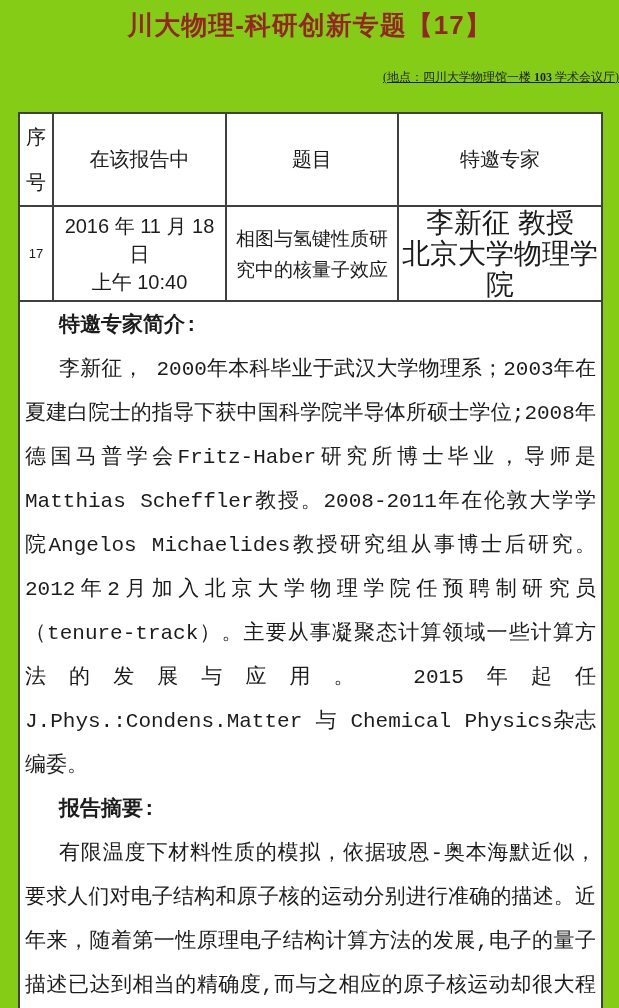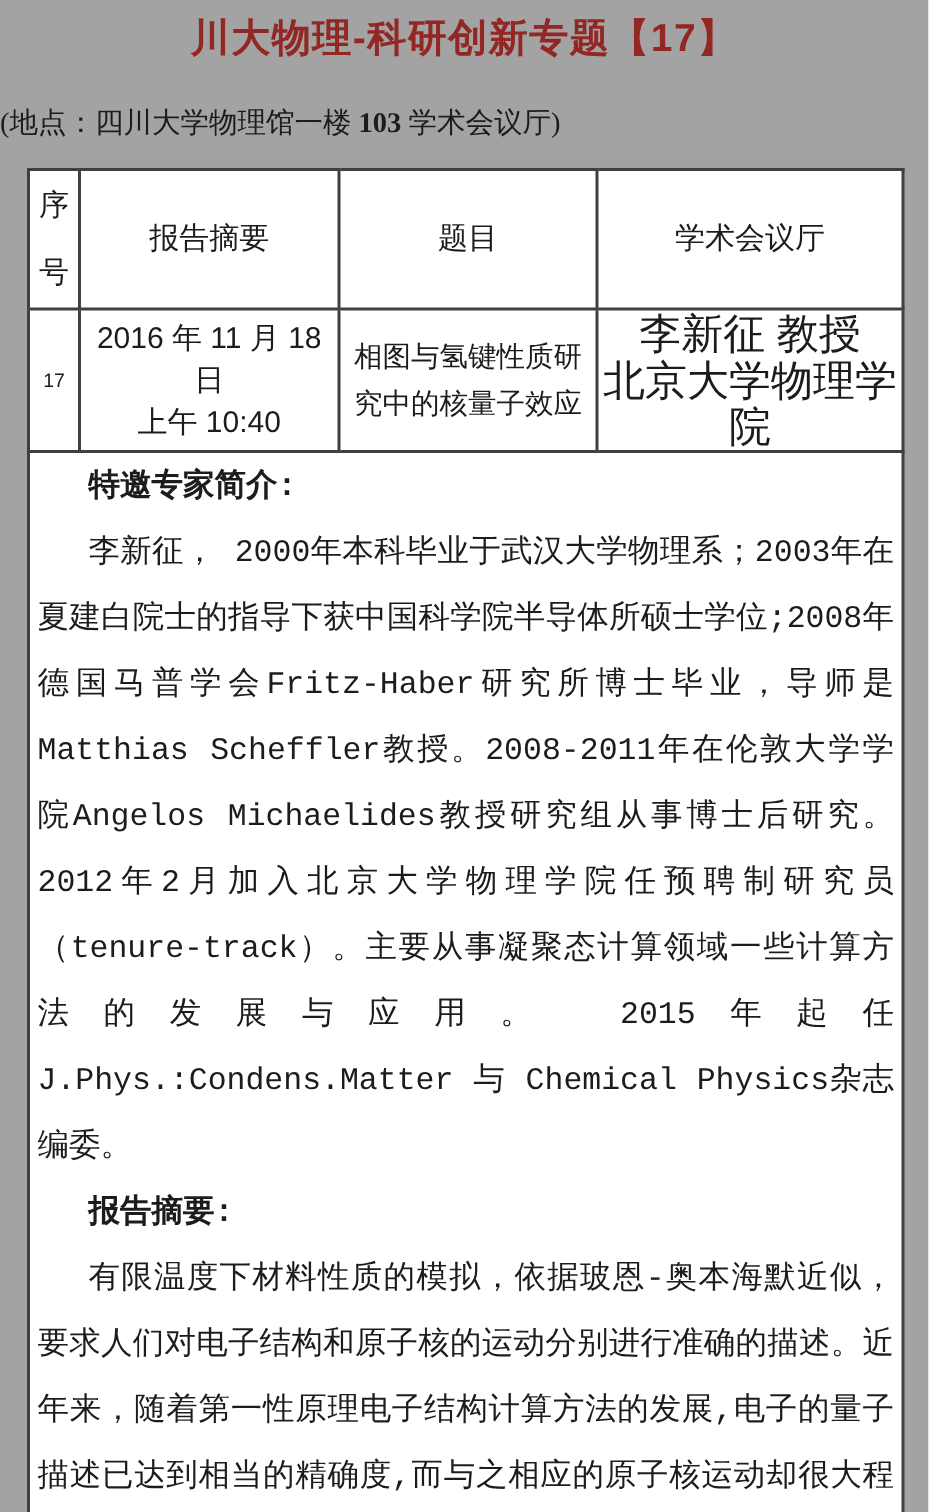--- a/index.html
+++ b/index.html
@@ -2,43 +2,44 @@
 <html style="--title-red: #932724; --border-color: #404040; --text-color: #1c1c1c;"><head>
 <meta charset="utf-8">
 <style>
   html, body { margin: 0; padding: 0; background: #ffffff; }
   * { box-sizing: border-box; }
 
   .page {
     width: 619px;
     height: 1008px;
     position: relative;
-    background: #a3a3a3;
+    background: #84cc16;
     color: var(--text-color, #1c1c1c);
     font-family: "Liberation Sans", sans-serif;
     overflow: hidden;
   }
 
   .title {
     margin: 0;
     padding-top: 8px;
     text-align: center;
     font-size: 26px;
     font-weight: bold;
     letter-spacing: 1px;
     color: var(--title-red, #932724);
     font-family: "Liberation Sans", sans-serif;
   }
 
   .subtitle {
     margin: 26px 0 0 0;
-    text-align: left;
-    font-size: 19px;
+    text-align: right;
+    font-size: 12px;
     font-family: "Liberation Serif", serif;
     color: var(--text-color, #1c1c1c);
+    text-decoration: underline;
   }
   .subtitle .room { font-weight: bold; }
 
   table.schedule {
     position: absolute;
     left: 18px;
     top: 112px;
     width: 583px;
     height: 878px;
     border-collapse: collapse;
@@ -118,23 +119,23 @@
   <table class="schedule">
     <colgroup>
       <col style="width:34px">
       <col style="width:173px">
       <col style="width:172px">
       <col style="width:204px">
     </colgroup>
     <tbody>
       <tr class="header-row">
         <th>序号</th>
-        <th>报告摘要</th>
+        <th>在该报告中</th>
         <th>题目</th>
-        <th>学术会议厅</th>
+        <th>特邀专家</th>
       </tr>
       <tr class="data-row">
         <td class="cell-serial">17</td>
         <td class="cell-time">
           <div>2016 年 11 月 18 日</div>
           <div>上午 10:40</div>
         </td>
         <td class="cell-topic">
           <div>相图与氢键性质研究中的核量子效应</div>
         </td>

